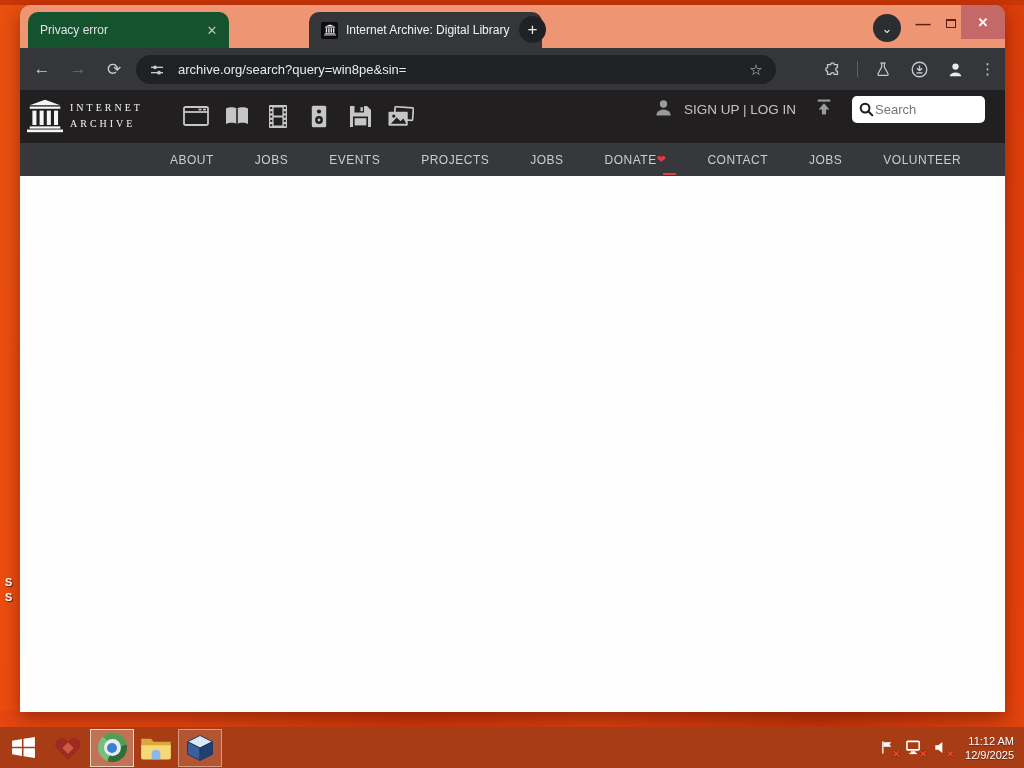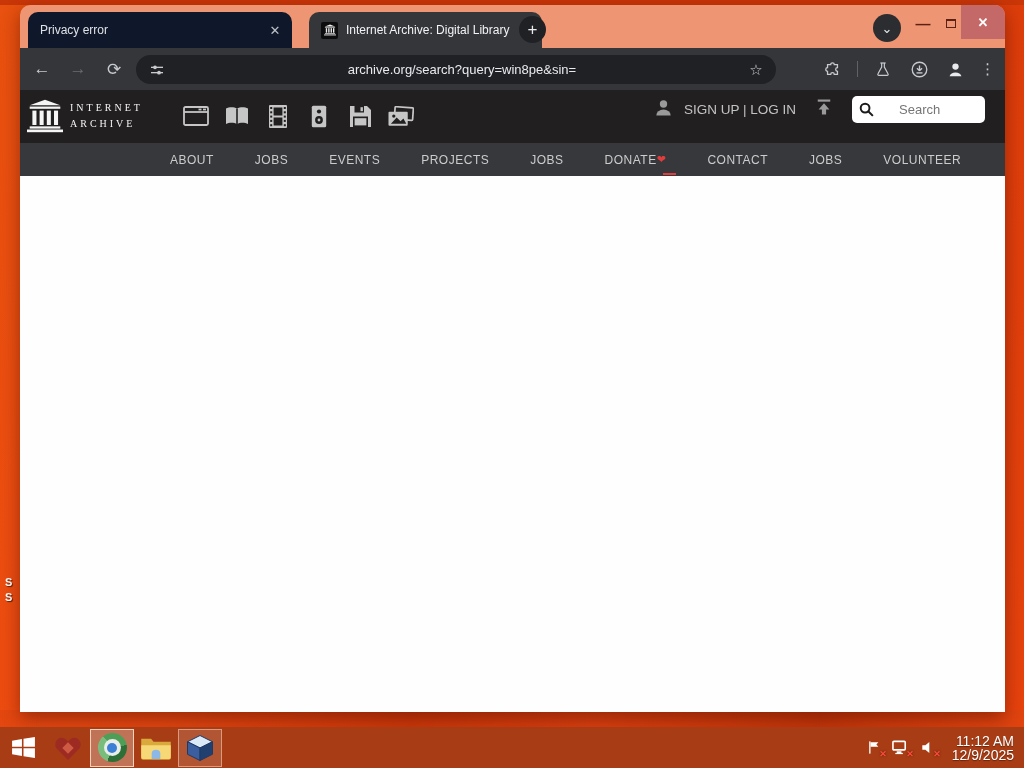--- a/index.html
+++ b/index.html
@@ -16,21 +16,21 @@
 
   
   .browser { position:absolute; left:20px; top:5px; width:985px; height:707px;
     background:#ee9573; border-radius:10px 10px 0 0; box-shadow:0 6px 18px rgba(60,10,0,.45);
     display:flex; flex-direction:column; }
 
   
   .tabstrip { position:relative; height:43px; flex:0 0 43px; }
   .tab { position:absolute; top:7px; height:36px; border-radius:10px 10px 0 0;
     display:flex; align-items:center; padding:0 8px 0 12px; font-size:12px; color:#dfe1e5; }
-  .tab-inactive { left:8px; width:264px; background:#0f172a; }
+  .tab-inactive { left:8px; width:201px; background:#14532d; }
   .tab-active { left:249px; width:233px; background:#35363a; color:#f1f3f4;margin-left:40px; }
   .tab-title { flex:1; overflow:hidden; white-space:nowrap; }
   .tab-close { width:18px; height:18px; border-radius:50%; display:flex; align-items:center;
     justify-content:center; font-size:13px; color:#bdc1c6; cursor:default; }
   .favicon { width:17px; height:17px; background:#0d0d0d; border-radius:2px; margin-right:8px;
     display:flex; align-items:center; justify-content:center; flex:0 0 17px; }
   .newtab-btn { position:absolute; left:499px; top:11px; width:27px; height:27px; border-radius:50%;
     background:#202124; color:#e8eaed; font-size:17px; display:flex; align-items:center; justify-content:center; }
   .tabsearch-btn { position:absolute; left:853px; top:9px; width:28px; height:28px; border-radius:50%;
     background:#2b2d30; color:#e8eaed; font-size:13px; display:flex; align-items:center; justify-content:center; }
@@ -44,39 +44,39 @@
     color:#fff; font-size:13px; font-weight:bold; }
 
   
   .toolbar { position:relative; height:42px; flex:0 0 42px; background:#35363a;
     display:flex; align-items:center; }
   .nav-btn { width:28px; height:28px; display:flex; align-items:center; justify-content:center;
     font-size:17px; color:#c7cbd0; margin-left:8px; border-radius:50%; }
   .nav-btn.disabled { color:#696d72; }
   .omnibox { position:absolute; left:116px; top:7px; width:640px; height:29px; background:#202124;
     border-radius:15px; display:flex; align-items:center; padding:0 10px 0 10px; }
-  .omnibox .url { color:#e8eaed; font-size:13px; margin-left:10px; flex:1; white-space:nowrap;text-align:center; }
+  .omnibox .url { color:#e8eaed; font-size:13px; margin-left:10px; flex:1; white-space:nowrap; }
   .ob-star { width:20px; height:20px; display:flex; align-items:center; justify-content:center;
     color:#c7cbd0; font-size:15px; }
   .tb-right { position:absolute; right:10px; top:0; height:42px; display:flex; align-items:center; gap:14px; }
   .tb-icon { width:22px; height:22px; display:flex; align-items:center; justify-content:center; color:#c7cbd0; }
   .tb-divider { width:1px; height:16px; background:#5f6368; }
   .menu-dots { font-size:15px; color:#c7cbd0; letter-spacing:0; }
 
   
   .ia-header { position:relative; height:53px; flex:0 0 53px; background:#211f20; }
   .ia-logo { position:absolute; left:7px; top:9px; width:36px; height:34px; }
   .ia-wordmark { position:absolute; left:50px; top:10px; color:#f5f5f5;
     font-family:"Liberation Serif", serif; font-size:10px; letter-spacing:3px; line-height:16px; }
   .ia-media { position:absolute; left:163px; top:13px; display:flex; gap:15px; align-items:center; }
   .ia-media .m-icon { width:26px; height:26px; display:flex; align-items:center; justify-content:center; }
   .ia-right { position:absolute; right:20px; top:0; height:38px; display:flex; align-items:center; gap:10px; }
   .ia-auth { color:#c3c3c3; font-size:13.5px; white-space:nowrap; }
   .ia-search { width:133px; height:27px; background:#fff; border-radius:5px; display:flex;
-    align-items:center; padding:0 6px;gap:24px; }
+    align-items:center; padding:0 6px; }
   .ia-search input { border:none; outline:none; width:100px; font-size:13px;
     font-family:"Liberation Sans", sans-serif; color:#333; background:transparent; }
 
   
   .ia-nav { height:33px; flex:0 0 33px; background:#36383b; display:flex; align-items:center;
     gap:41px; padding-left:150px; }
   .ia-nav-item { color:#cccccc; font-size:12px; letter-spacing:.5px; white-space:nowrap; position:relative; }
   .donate-wrap { display:flex; align-items:center; position:relative; }
   .heart { color:#e03e3e; font-size:11px; line-height:1; }
   .donate-underline { position:absolute; left:58px; bottom:-8px; width:13px; height:2px; background:#e03e3e; }
@@ -95,21 +95,21 @@
   .chrome-logo { width:29px; height:29px; border-radius:50%; position:relative;
     background:conic-gradient(from -40deg,#4e9e57 0 120deg,#2e6e37 120deg 240deg,#79bd7d 240deg 360deg); }
   .chrome-logo::before { content:""; position:absolute; left:6px; top:6px; width:17px; height:17px;
     border-radius:50%; background:#e9ede9; }
   .chrome-logo::after { content:""; position:absolute; left:9.5px; top:9.5px; width:10px; height:10px;
     border-radius:50%; background:#3a7fd5; }
   .tray { position:absolute; right:6px; top:0; height:41px; display:flex; align-items:center; gap:9px; }
   .tray-icon { position:relative; width:18px; height:18px; display:flex; align-items:center; justify-content:center; }
   .x-badge { position:absolute; right:-4px; bottom:-2px; color:#ff4a3a; font-size:9px; font-weight:bold;
     text-shadow:0 0 2px rgba(0,0,0,.5); }
-  .clock { color:#fff; font-size:14px; line-height:14px; text-align:right; margin-left:6px; margin-right:4px;
+  .clock { color:#fff; font-size:11px; line-height:14px; text-align:right; margin-left:6px; margin-right:4px;
     text-shadow:0 1px 1px rgba(0,0,0,.4); }
 </style>
 </head>
 <body>
 
 <div class="bg-streak-top"></div>
 <div class="bg-streak-bottom"></div>
 <span id="frag0" class="desktop-fragment">S</span>
 <span id="frag1" class="desktop-fragment">S</span>
 

